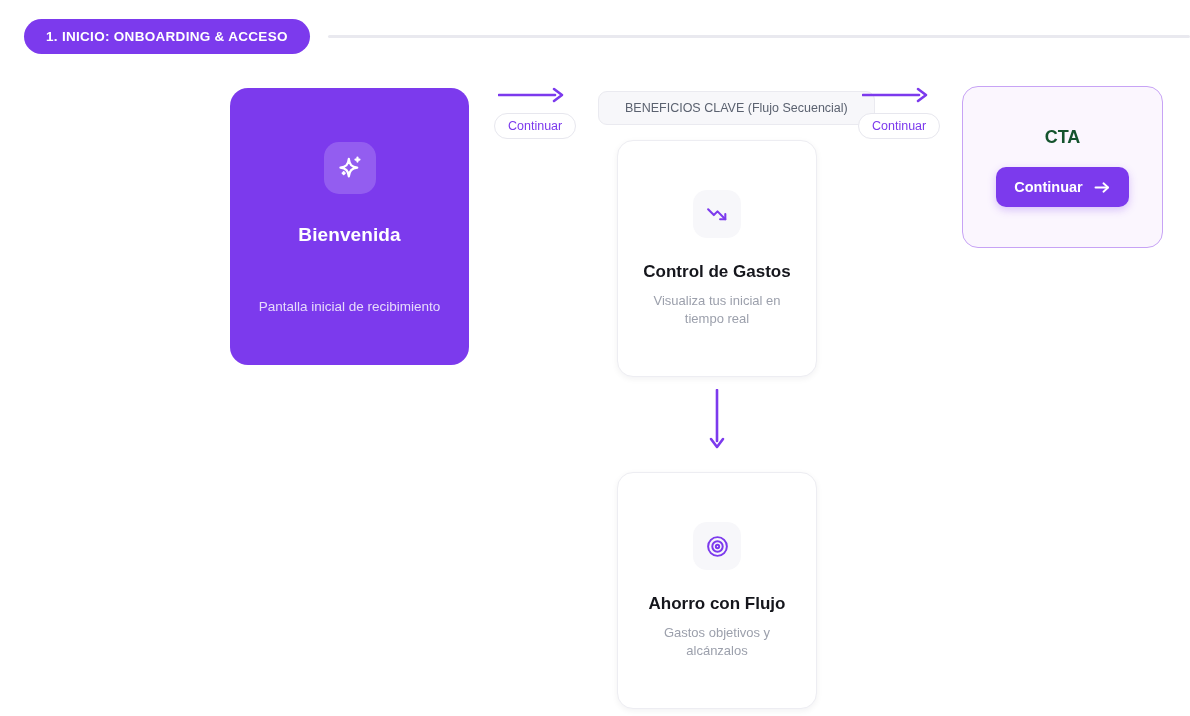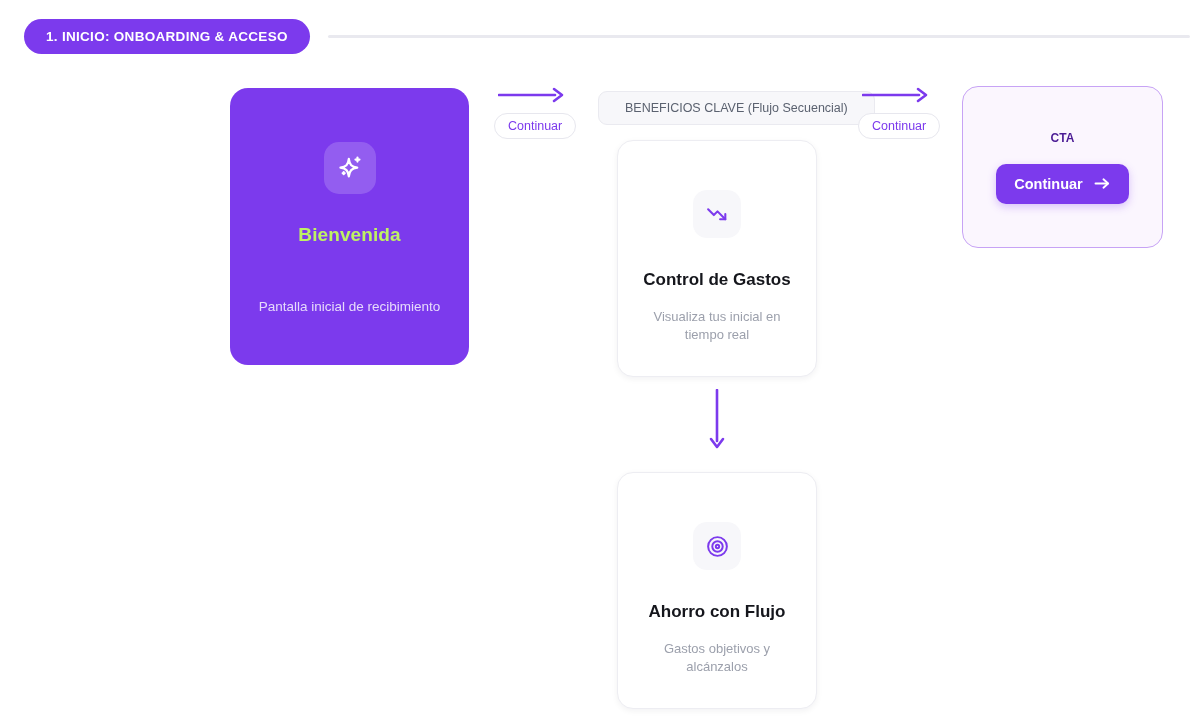--- a/index.html
+++ b/index.html
@@ -52,21 +52,21 @@
     padding-top: 2px;
   }
   .hero-icon-wrap {
     width: 52px; height: 52px;
     border-radius: 15px;
     background: rgba(255,255,255,0.18);
     display: flex; align-items: center; justify-content: center;
     margin-bottom: 30px;
   }
   .hero-title {
-    color: #bef264;
+    color: #ffffff;
     font-size: 19px;
     font-weight: bold;
     letter-spacing: 0.1px;
     margin-bottom: 9px;
   }
   .hero-sub {
     color: #E6DAFB;
     font-size: 13.5px;
     text-align: center;
     margin-top: 44px;
@@ -111,21 +111,20 @@
     position: absolute;
     width: 200px; height: 237px;
     background: #ffffff;
     border: 1px solid #EDEDF2;
     border-radius: 16px;
     box-shadow: 0 2px 6px rgba(16,17,38,0.055);
     display: flex;
     flex-direction: column;
     align-items: center;
     padding-top: 49px;
-    gap: 8px;
   }
   .benefit-1 { left: 617px; top: 140px; }
   .benefit-2 { left: 617px; top: 472px; }
   .benefit-icon-wrap {
     width: 48px; height: 48px;
     border-radius: 14px;
     background: #F7F7FA;
     display: flex; align-items: center; justify-content: center;
     margin-bottom: 24px;
   }
@@ -158,22 +157,22 @@
     width: 201px; height: 162px;
     background: #FBF6FE;
     border: 1px solid #C7A3F5;
     border-radius: 16px;
     display: flex;
     flex-direction: column;
     align-items: center;
     justify-content: center;
   }
   .cta-label {
-    color: #4c1d95;
-    font-size: 12px;
+    color: #14532d;
+    font-size: 18px;
     font-weight: bold;
     margin-bottom: 19px;
   }
   .cta-button {
     background: #7C3AED;
     color: #ffffff;
     border: none;
     border-radius: 10px;
     font-family: "Liberation Sans", sans-serif;
     font-size: 14.5px;

